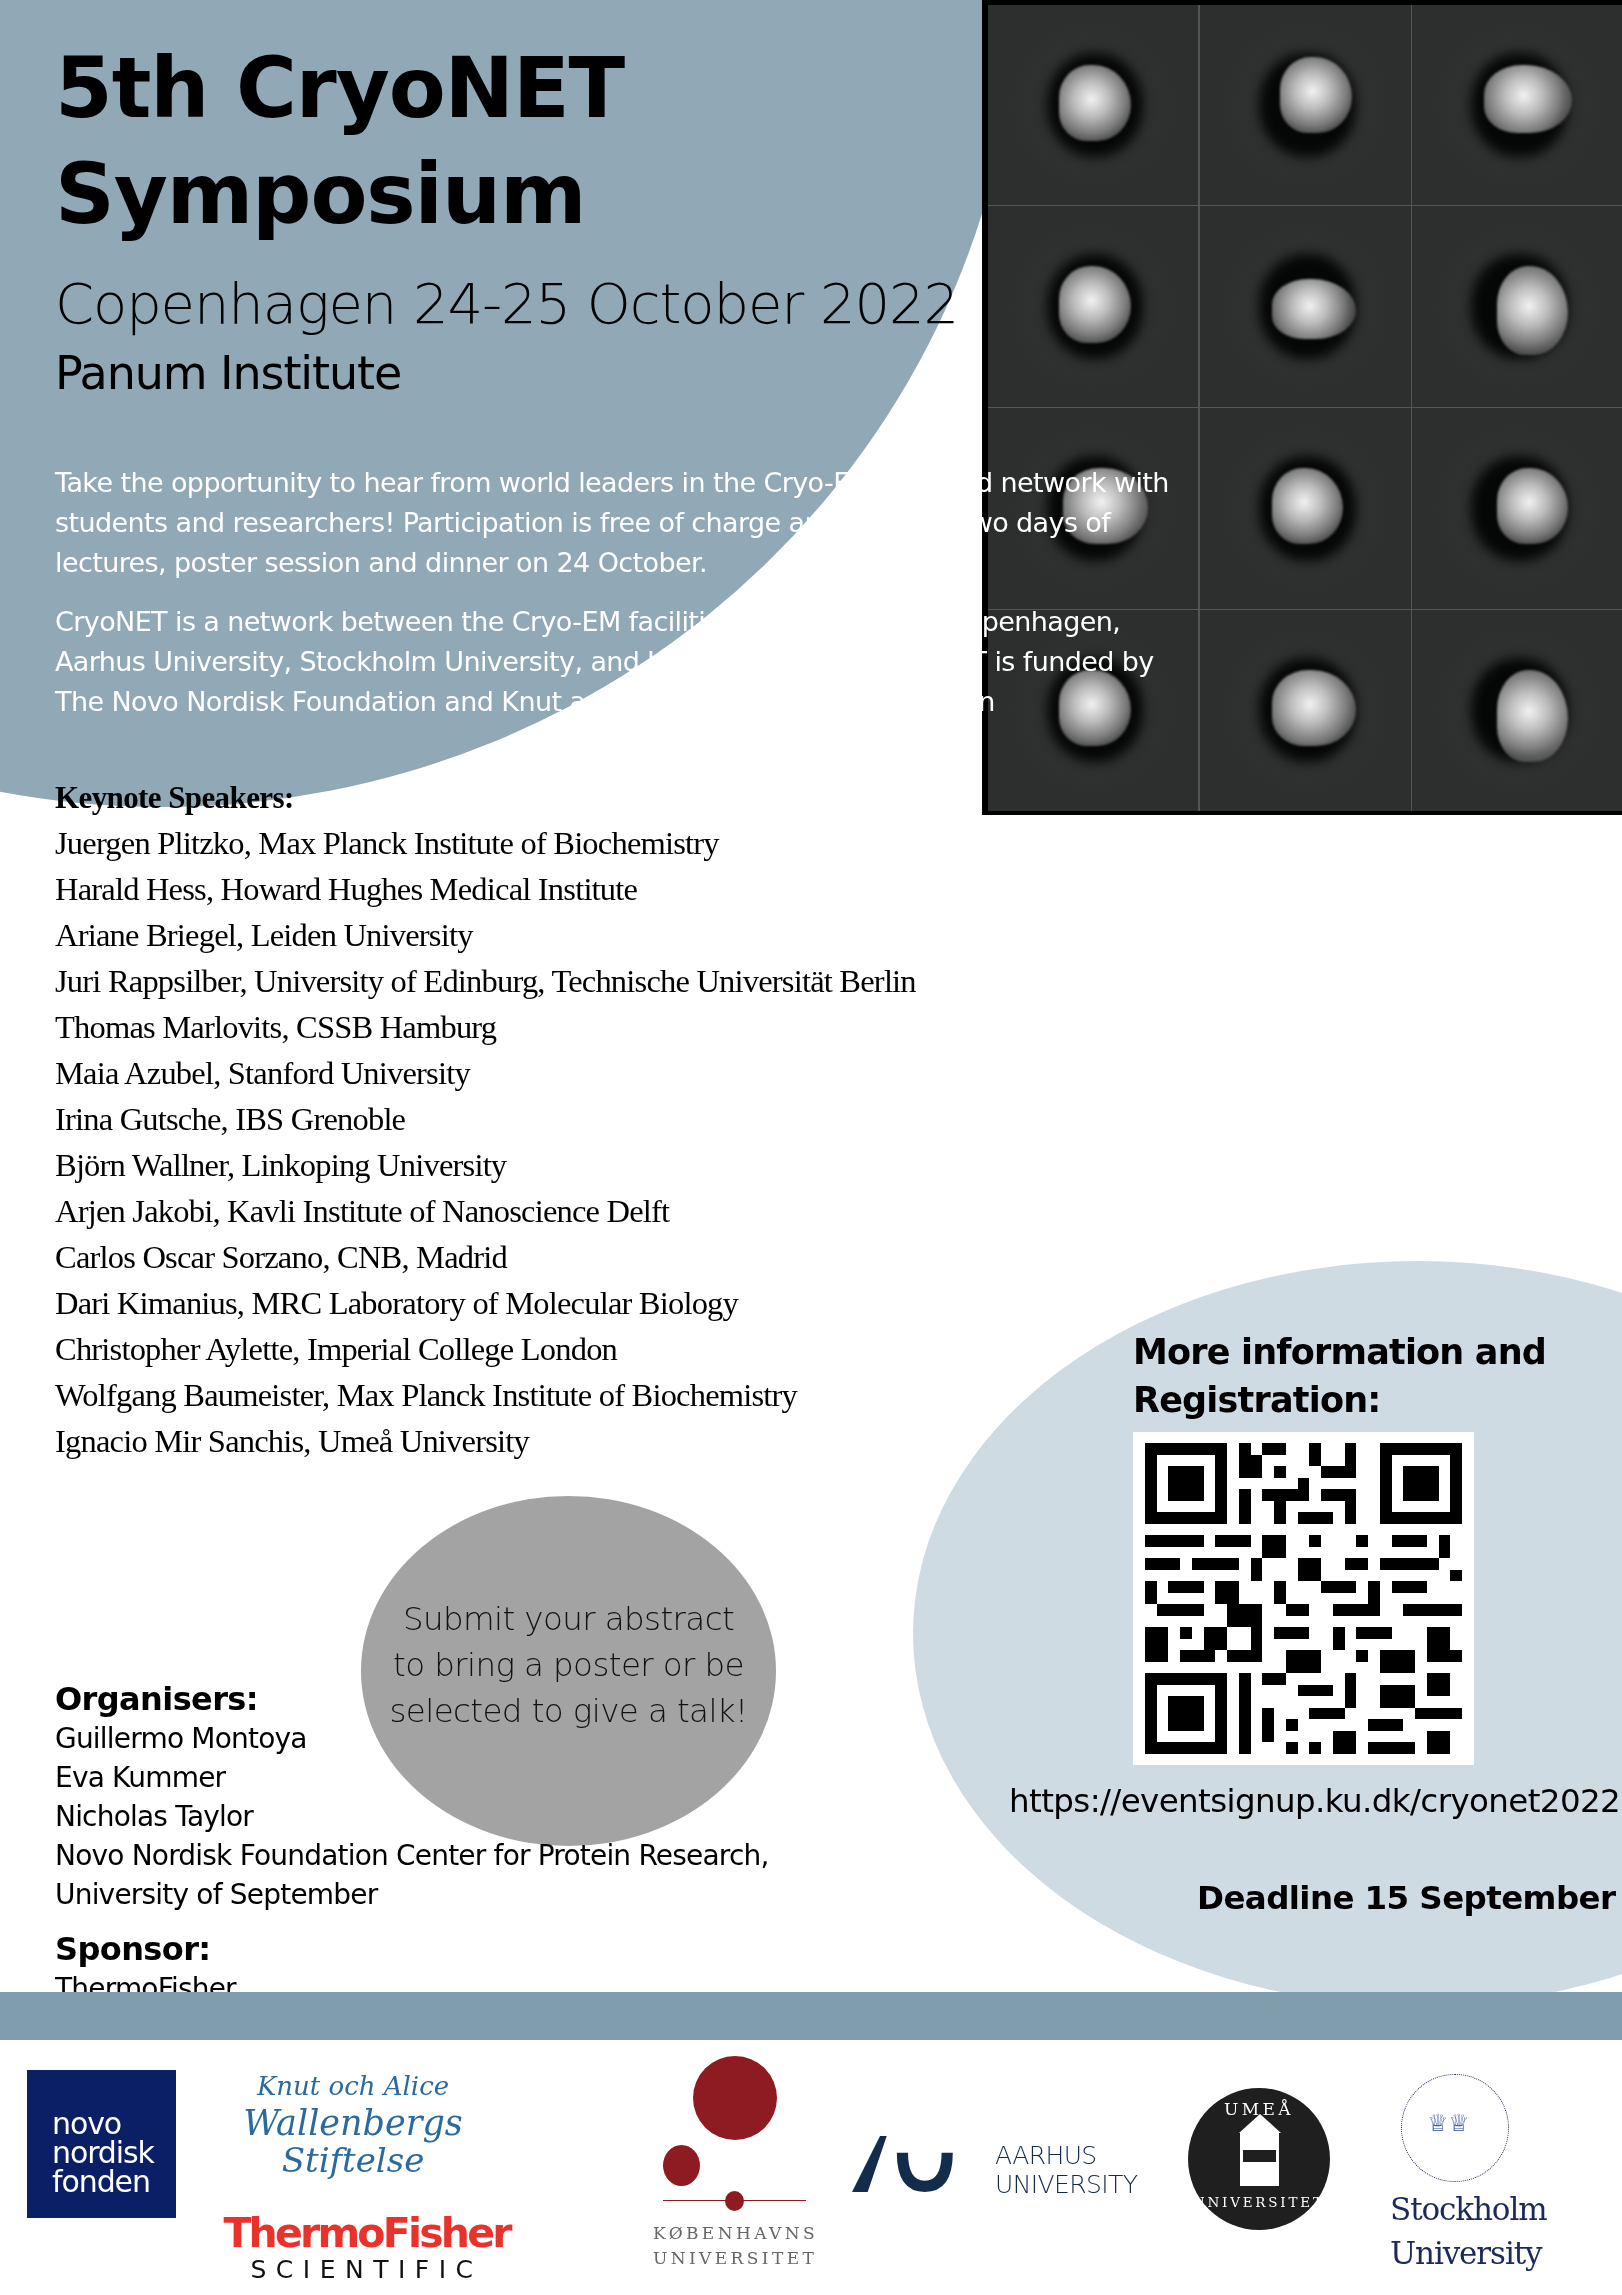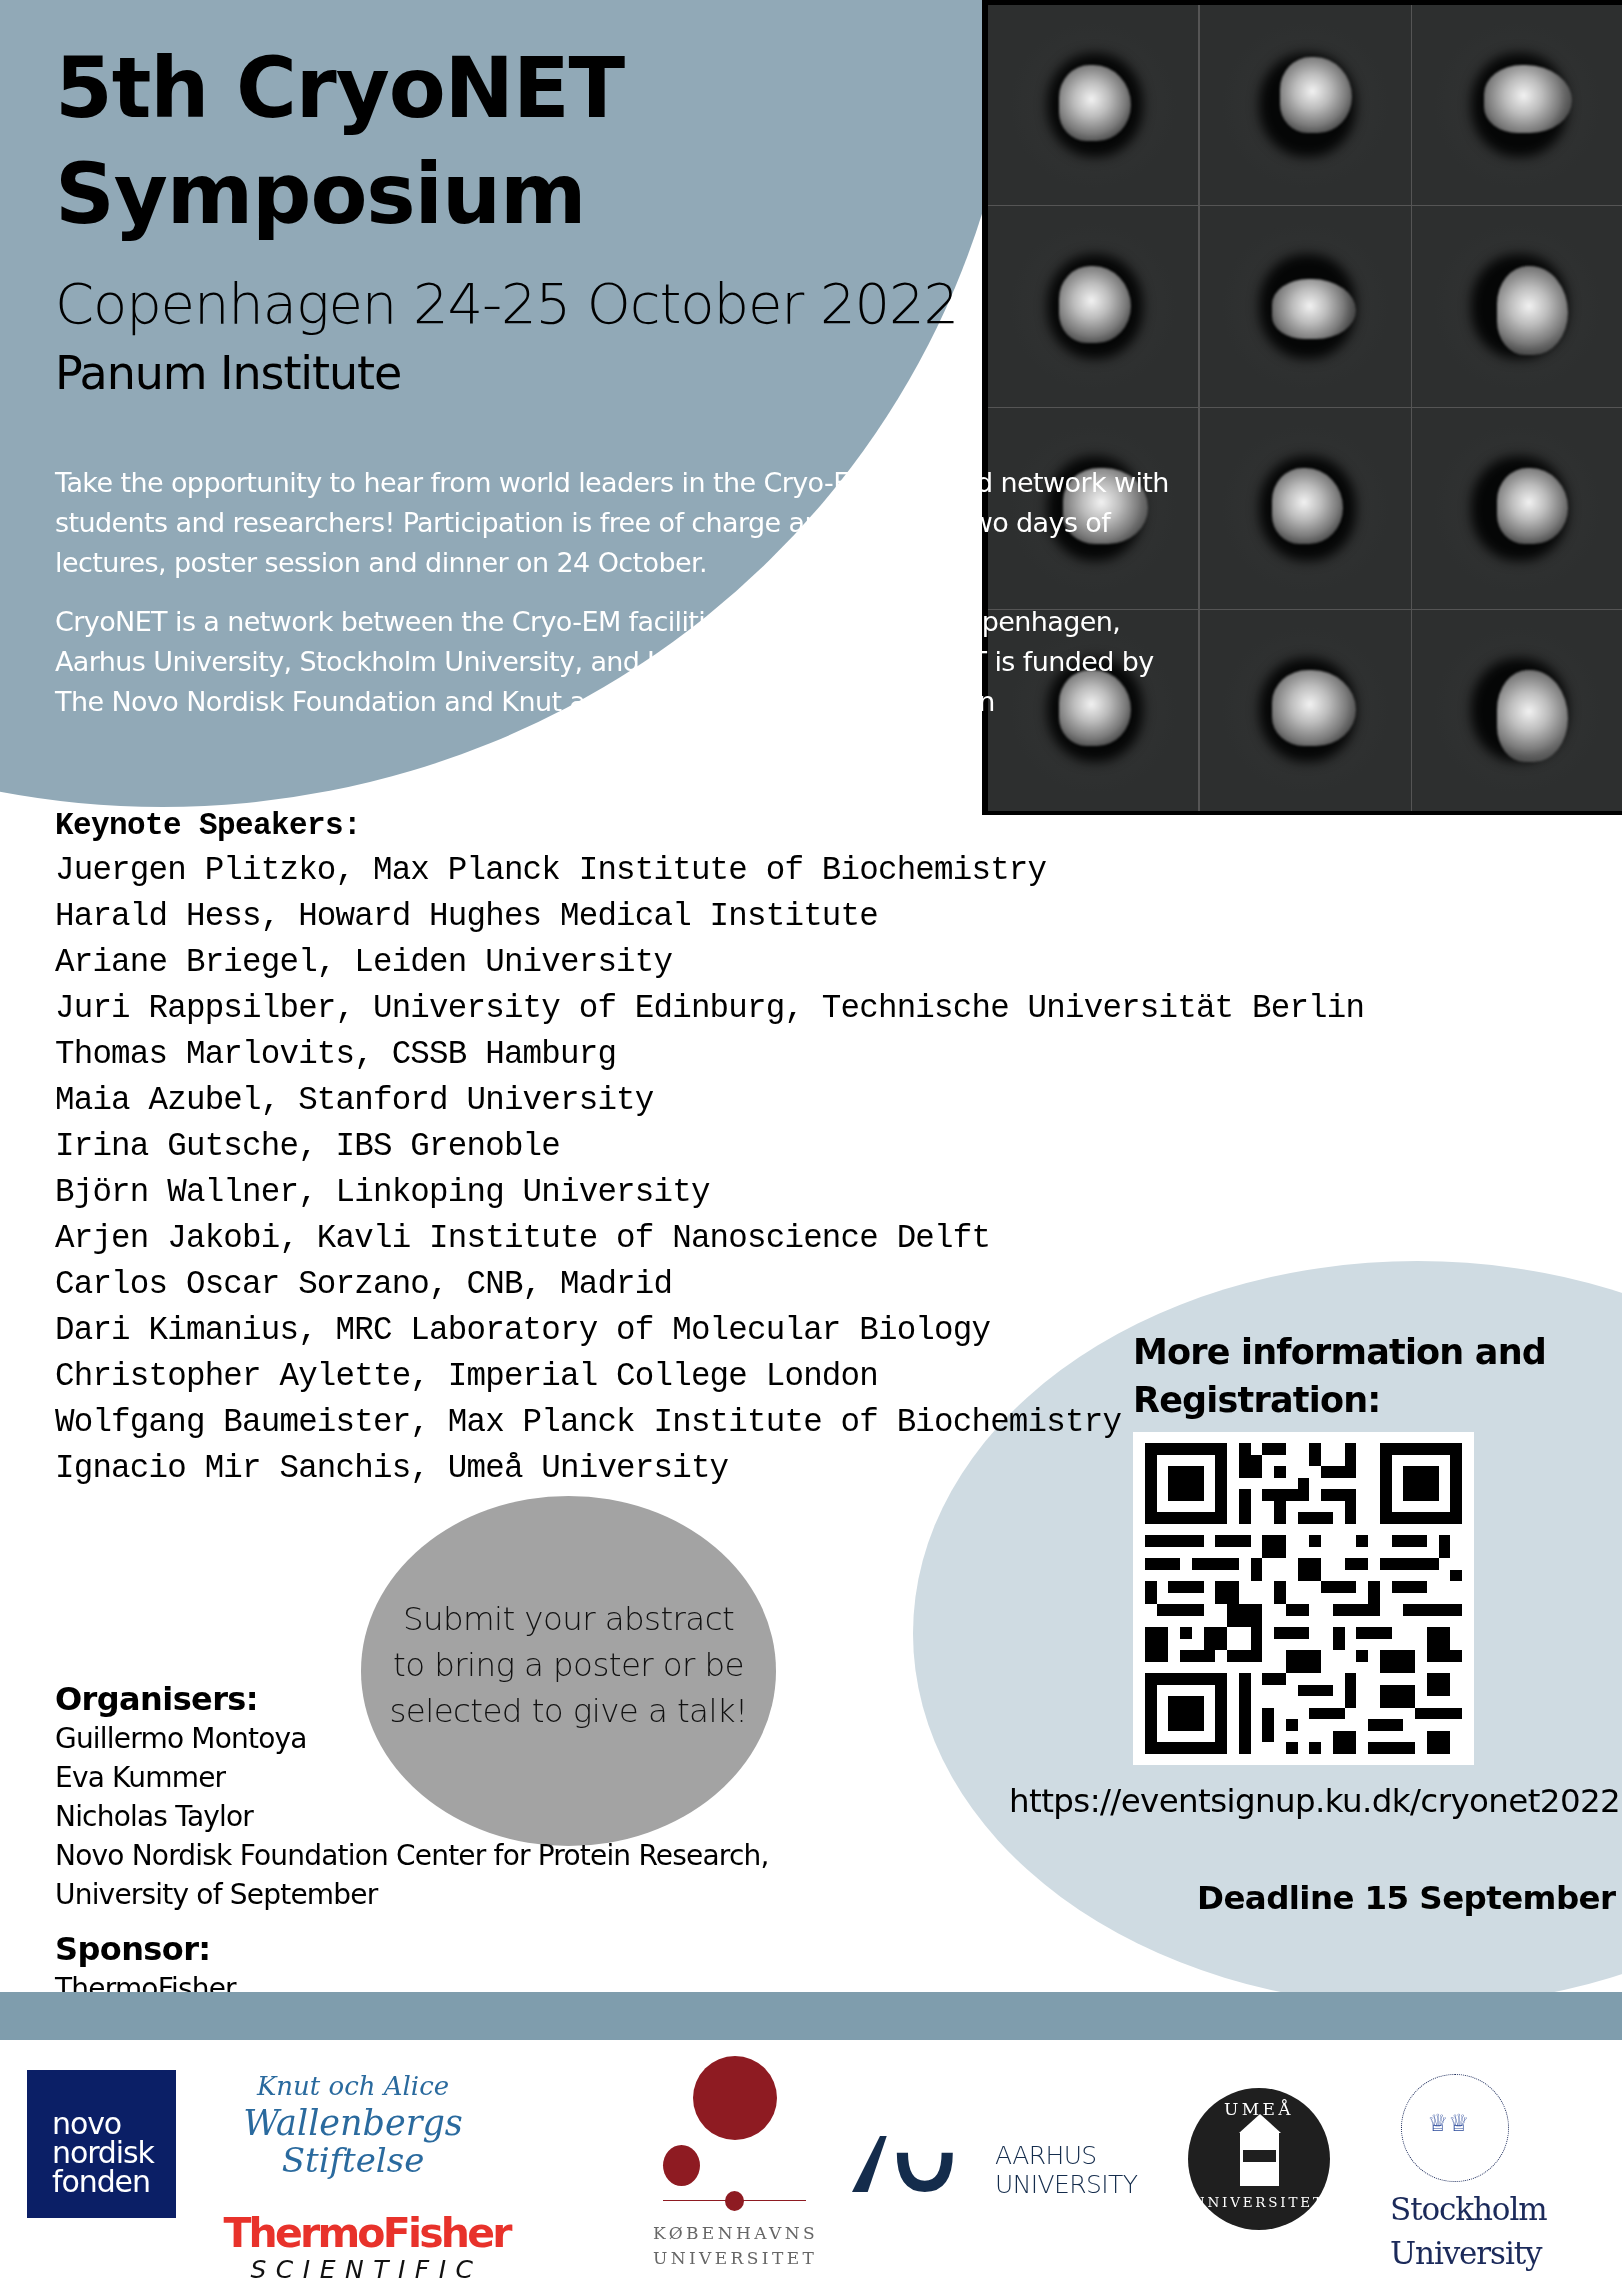--- a/index.html
+++ b/index.html
@@ -14,38 +14,38 @@
   .cell { background:#2d2f2f; position:relative; overflow:hidden; }
   .cell .halo { position:absolute; left:10%; top:8%; width:80%; height:84%; border-radius:50%; background:radial-gradient(ellipse at center, #333 0%, #2e3030 60%, #2a2c2c 100%); }
   .cell .shadow { position:absolute; left:28%; top:24%; width:46%; height:52%; border-radius:48%; background:#050606; filter:blur(5.6px); }
   .cell .blob { position:absolute; left:34%; top:30%; width:34%; height:38%; border-radius:45% 55% 50% 40%; background:radial-gradient(circle at 45% 45%, #f2f2f2 0%, #bdbdbd 30%, #7a7a7a 60%, rgba(60,60,60,0) 100%); filter:blur(1.1px); }
   #title { left:55px; top:36px; font-size:83px; font-weight:700; line-height:106px; letter-spacing:-1.1px; font-family:"DejaVu Sans", sans-serif; }
   #subtitle { left:55px; top:267px; font-size:56px; line-height:73px; font-family:"DejaVu Sans", sans-serif; font-weight:300; letter-spacing:-1.1px; }
   #venue { left:55px; top:342px; font-size:46px; line-height:62px; font-family:"DejaVu Sans", sans-serif; letter-spacing:-1.1px; }
   .intro { left:55px; width:1149px; color:#fff; font-size:27px; line-height:40px; font-family:"DejaVu Sans", sans-serif; letter-spacing:-0.6px;margin-top:44px; }
   #intro1 { top:419px; }
   #intro2 { top:558px; }
-  #speakers { left:55px; top:803px; font-family:Liberation Mono, monospace; }
+  #speakers { left:55px; top:775px; font-family:Liberation Serif, serif; }
   #speakers .hdr { font-size:31px; font-weight:700; line-height:45px; letter-spacing:-0.6px; }
   #speakers .row { font-size:32.5px; line-height:46px; letter-spacing:-0.8px; white-space:nowrap; }
   #reg { left:1133px; top:1328px; font-family:"DejaVu Sans", sans-serif; }
   #reg .hdr { font-size:35px; font-weight:700; line-height:48px; letter-spacing:-0.8px; width:448px; }
   #qr { left:1133px; top:1432px; width:341px; height:333px; background:#fff; }
   #url { left:1009px; top:1782px; font-size:32.5px; font-family:"DejaVu Sans", sans-serif; letter-spacing:-0.6px; }
   #deadline { left:1197px; top:1879px; font-size:32.5px; font-weight:700; font-family:"DejaVu Sans", sans-serif; letter-spacing:-0.6px; }
   #orgs { left:55px; top:1664px; font-family:"DejaVu Sans", sans-serif; }
   #orgs .hdr { font-size:32px; font-weight:700; line-height:39px; letter-spacing:-0.6px;margin-top:16px; }
   #orgs .row { font-size:28px; line-height:39px; letter-spacing:-0.8px; white-space:nowrap; }
   #band { left:0; top:1992px; width:1623px; height:48px; background:#7f9dad; }
   
   #logo-novo { left:27px; top:2070px; width:149px; height:148px; background:#0b1f66; color:#fff; box-sizing:border-box; padding:39px 0 0 25px; font-size:30px; line-height:29px; font-family:"DejaVu Sans", sans-serif; letter-spacing:-1.1px; }
   #logo-wallenberg { left:224px; top:2068px; width:258px; text-align:center; color:#2a6a9e; font-family:"DejaVu Serif", serif; font-style:italic; font-size:32.5px; line-height:37px; }
   #logo-thermo { left:221px; top:2211px; width:291px; text-align:center; font-family:"DejaVu Sans", sans-serif; }
   #logo-thermo .a { color:#e8322b; font-size:41px; font-weight:700; letter-spacing:-2.8px; line-height:44px; }
-  #logo-thermo .b { color:#111; font-size:25px; letter-spacing:9.5px; line-height:30px;font-style:italic; }
+  #logo-thermo .b { color:#111; font-size:25px; letter-spacing:9.5px; line-height:30px; }
   #logo-ku { left:653px; top:2056px; width:163px; text-align:center; font-family:"DejaVu Serif", serif; color:#666; }
   #logo-ku .seal { width:84px; height:84px; border-radius:50%; background:#8e1b22; margin:0 auto; }
   #logo-ku .dot1 { width:37px; height:41px; border-radius:50%; background:#8e1b22; margin:4.5px 0 0 10px; }
   #logo-ku .line { position:relative; height:19px; margin-top:5.6px; }
   #logo-ku .line:before { content:""; position:absolute; left:10px; right:10px; top:9px; height:1.1px; background:#8e1b22; }
   #logo-ku .line:after { content:""; position:absolute; left:72px; top:0; width:19px; height:20px; border-radius:50%; background:#8e1b22; }
   #logo-ku .t { font-size:17px; letter-spacing:3.4px; line-height:25px; margin-top:11.2px; }
   #logo-aarhus { left:852px; top:2130px; width:291px; height:73px; font-family:"DejaVu Sans", sans-serif; color:#142c4c; }
   #logo-aarhus .mark { position:absolute; left:0; top:5.6px; width:112px; height:56px; }
   #logo-aarhus .t { position:absolute; left:143px; top:11.2px; font-size:25px; line-height:29px; font-weight:300; letter-spacing:-0.6px; }

